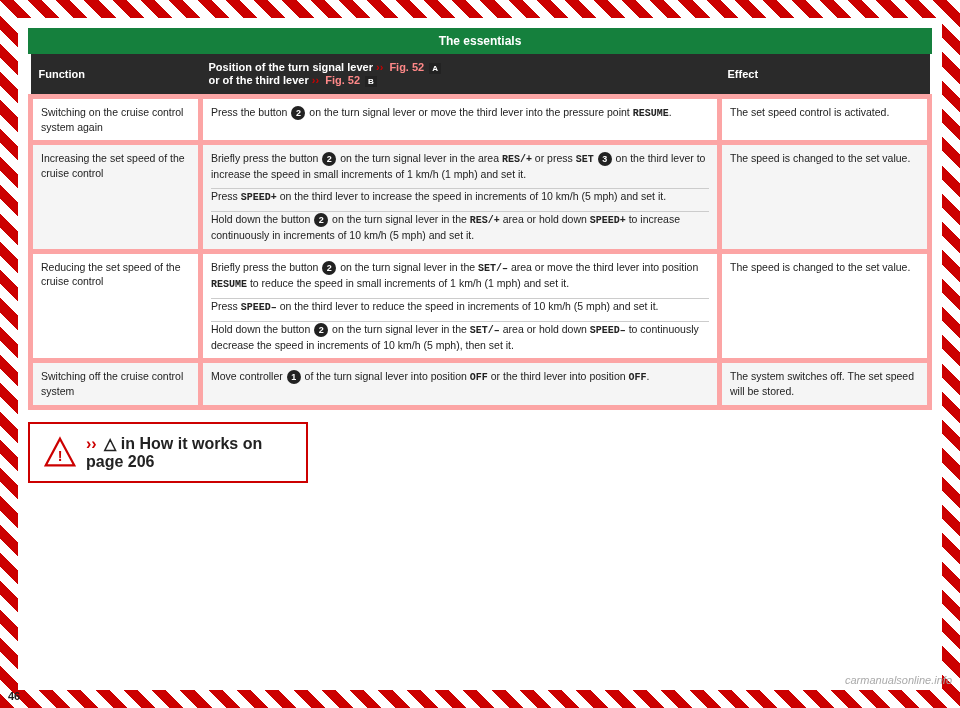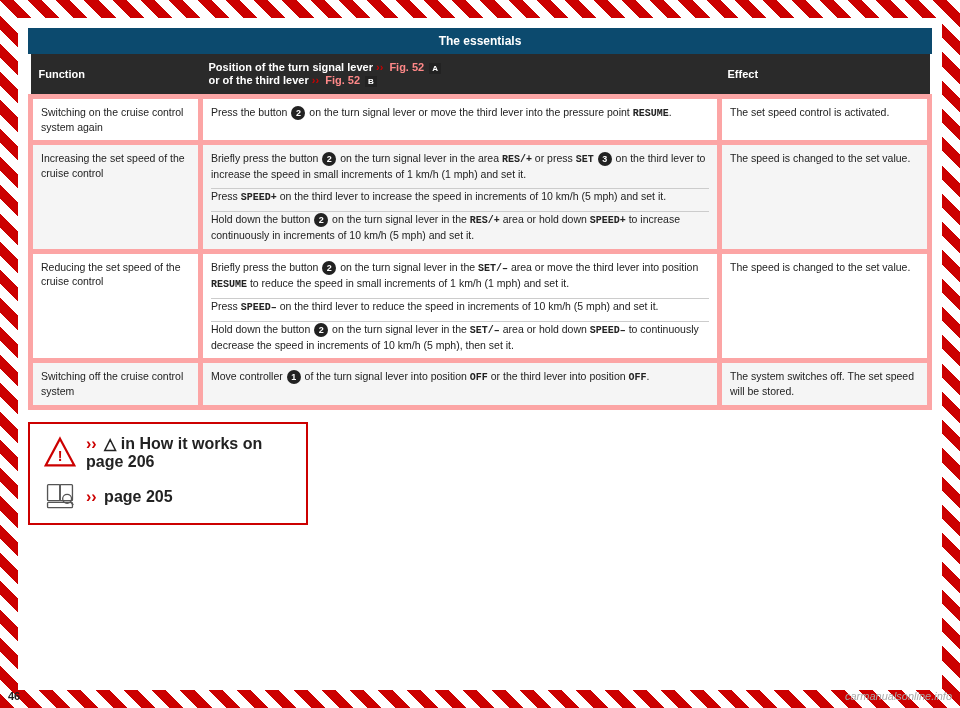--- a/index.html
+++ b/index.html
@@ -45,31 +45,31 @@
       left: 8px;
       font-size: 11px;
       font-weight: bold;
       color: #222;
       z-index: 2;
     }
 
     
     .watermark {
       position: absolute;
-      bottom: 6px;
+      bottom: 22px;
       right: 8px;
       font-size: 11px;
       color: #aaa;
       z-index: 2;
       font-style: italic;
     }
 
     
     .section-header {
-      background: #0c4a6e;
+      background: #15803d;
       color: #fff;
       text-align: center;
       font-weight: bold;
       font-size: 12px;
       padding: 6px 10px;
       margin-bottom: 0;
     }
 
     
     .main-table {
@@ -282,34 +282,18 @@
       <svg class="warning-icon" viewBox="0 0 36 36">
         <polygon points="18,3 34,33 2,33" fill="none" stroke="#cc0000" stroke-width="2.5"></polygon>
         <text x="18" y="28" text-anchor="middle" font-size="16" font-weight="bold" fill="#cc0000">!</text>
       </svg>
       <span class="note-text">
         <span class="chevron">››</span>
         <span>△</span>
         in How it works on page 206
       </span>
     </div>
-    <div class="note-item">
-
-      <svg class="book-icon" viewBox="0 0 36 36">
-        <rect x="4" y="4" width="14" height="18" fill="none" stroke="#555" stroke-width="1.5" rx="1"></rect>
-        <rect x="18" y="4" width="14" height="18" fill="none" stroke="#555" stroke-width="1.5" rx="1"></rect>
-        <line x1="18" y1="4" x2="18" y2="22" stroke="#555" stroke-width="1"></line>
-        <rect x="4" y="24" width="28" height="6" fill="none" stroke="#555" stroke-width="1.5" rx="1"></rect>
-
-        <circle cx="26" cy="20" r="5" fill="none" stroke="#555" stroke-width="1.5"></circle>
-        <line x1="30" y1="24" x2="33" y2="27" stroke="#555" stroke-width="1.5"></line>
-      </svg>
-      <span class="note-text">
-        <span class="chevron">››</span>
-        page 205
-      </span>
-    </div>
   </div>
 
 </div>
 
 <div class="page-number">46</div>
 <div class="watermark">carmanualsonline.info</div>
 
 </body></html>

